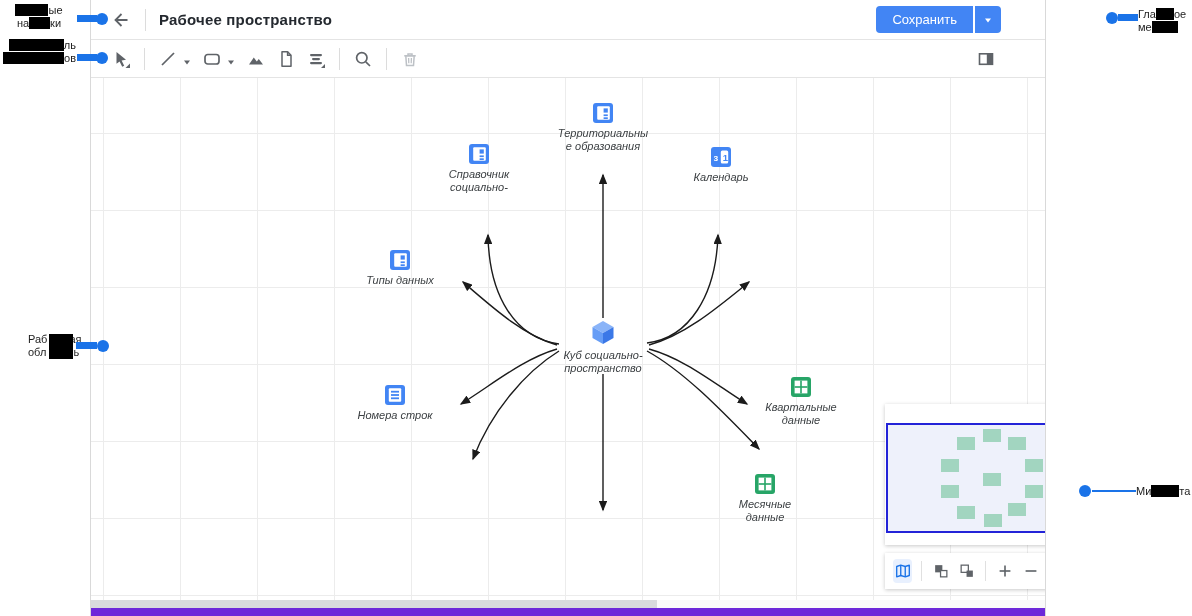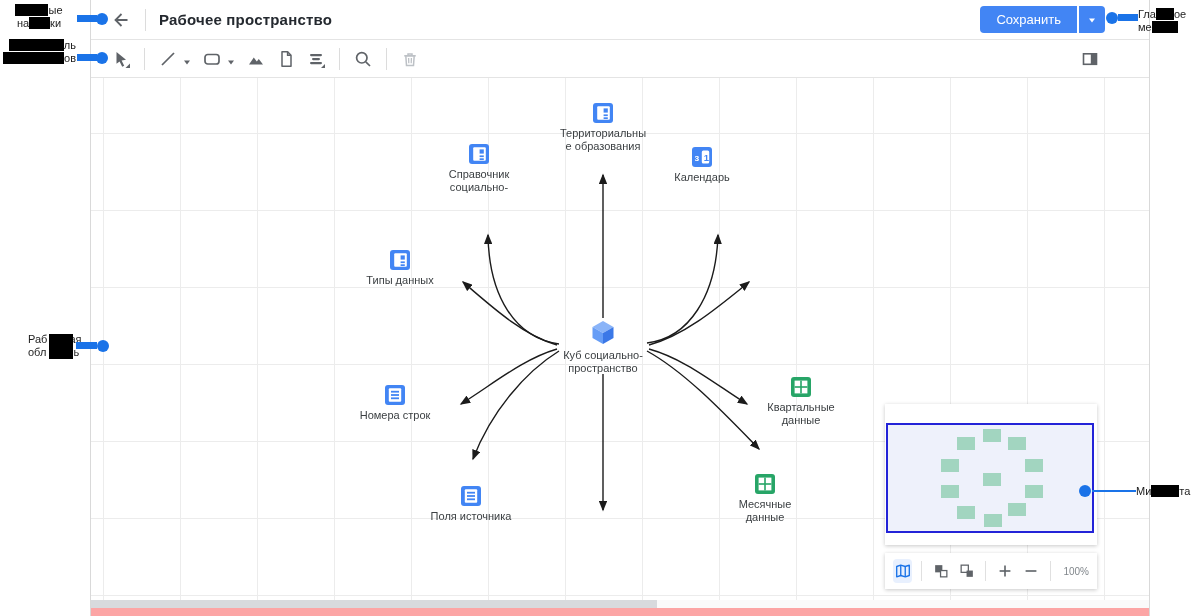--- a/index.html
+++ b/index.html
@@ -1,22 +1,22 @@
 <!DOCTYPE html>
 <html><head>
 <meta charset="utf-8">
 <style>
   * { margin:0; padding:0; box-sizing:border-box; }
   html,body { width:1192px; height:616px; background:#fff; overflow:hidden;
     font-family:"Liberation Sans", sans-serif; }
   .stage { position:relative; width:1192px; height:616px; background:#fff; }
 
   
-  .app { position:absolute; left:90px; top:0; width:1060px; height:616px;
-    background:#fca5a5; border-left:1px solid #d9d9d9; border-right:1px solid #d9d9d9; }
+  .app { position:absolute; left:90px; top:0; width:956px; height:616px;
+    background:#6d28d9; border-left:1px solid #d9d9d9; border-right:1px solid #d9d9d9; }
 
   .hdr { position:relative; height:40px; border-bottom:1px solid #e4e4e4;
     display:flex; align-items:center; padding-left:17px; background:#fff; }
   .hdr .vdiv { width:1px; height:22px; background:#dcdcdc; margin:0 13px 0 11px; }
   .title { font-size:15px; font-weight:700; color:#24292f; letter-spacing:.2px; }
   .savegrp { position:absolute; right:44px; top:6px; display:flex; gap:2px; }
   .btn-save { background:#4285f4; color:#fff; border:none; border-radius:4px 0 0 4px;
     height:27px; padding:0 16px; font-size:13px; font-family:inherit; cursor:pointer; }
   .btn-caret { background:#4285f4; border:none; border-radius:0 4px 4px 0;
     width:26px; height:27px; display:flex; align-items:center; justify-content:center; cursor:pointer; }
@@ -30,21 +30,21 @@
   .panel-toggle { position:absolute; right:46px; top:6px; }
 
   
   .canvas { position:relative; width:100%; height:530px; background:#fff;
     background-image:
       linear-gradient(to right, #ececec 1px, transparent 1px),
       linear-gradient(to bottom, #ececec 1px, transparent 1px);
     background-size:77px 77px; background-position:12px 55px; overflow:hidden; }
   .edges { position:absolute; left:0; top:0; pointer-events:none; }
   .node { position:absolute; width:120px; display:flex; flex-direction:column; align-items:center; cursor:pointer; }
-  .node .nl { font-size:11px; line-height:13px; color:#3c4043; text-align:center; margin-top:4px; }
+  .node .nl { font-size:11px; line-height:13px; color:#3c4043; text-align:center; margin-top:4px;font-style:italic; }
 
   
   .mm { position:absolute; left:794px; top:326px; width:212px; height:141px; background:#fff;
     box-shadow:0 1px 4px rgba(0,0,0,.22); }
   .mm-vp { position:absolute; left:1px; top:19px; width:208px; height:110px;
     border:2px solid #2323d8; background:#eef1fb; }
   .mm-node { position:absolute; width:18px; height:13px; background:#a2d5c0; }
   .mm-bar { position:absolute; left:794px; top:475px; width:212px; height:36px; background:#fff;
     box-shadow:0 1px 4px rgba(0,0,0,.22); display:flex; align-items:center; padding:0 8px; gap:7px; }
   .mm-bar .vdiv { width:1px; height:20px; background:#e0e0e0; margin:0 2px; }
@@ -225,21 +225,21 @@
       </div>
       <div class="node" style="left:328px;top:66px">
         <svg width="20" height="20">
             <use href="#sym-dict"></use>
           </svg>
         <div class="nl">
             <div>Справочник</div>
             <div>социально-</div>
           </div>
       </div>
-      <div class="node" style="left:551px;top:69px">
+      <div class="node" style="left:570px;top:69px">
         <svg width="20" height="20">
             <use href="#sym-cal"></use>
           </svg>
         <div class="nl">
             <div>Календарь</div>
             <div></div>
           </div>
       </div>
       <div class="node" style="left:249px;top:172px">
         <svg width="20" height="20">
@@ -268,29 +268,20 @@
             <div></div>
           </div>
       </div>
       <div class="node" style="left:650px;top:299px">
         <svg width="20" height="20">
             <use href="#sym-table"></use>
           </svg>
         <div class="nl">
             <div>Квартальные</div>
             <div>данные</div>
-          </div>
-      </div>
-      <div class="node" style="left:320px;top:408px">
-        <svg width="20" height="20">
-            <use href="#sym-list"></use>
-          </svg>
-        <div class="nl">
-            <div>Поля источника</div>
-            <div></div>
           </div>
       </div>
       <div class="node" style="left:614px;top:396px">
         <svg width="20" height="20">
             <use href="#sym-table"></use>
           </svg>
         <div class="nl">
             <div>Месячные</div>
             <div>данные</div>
           </div>

